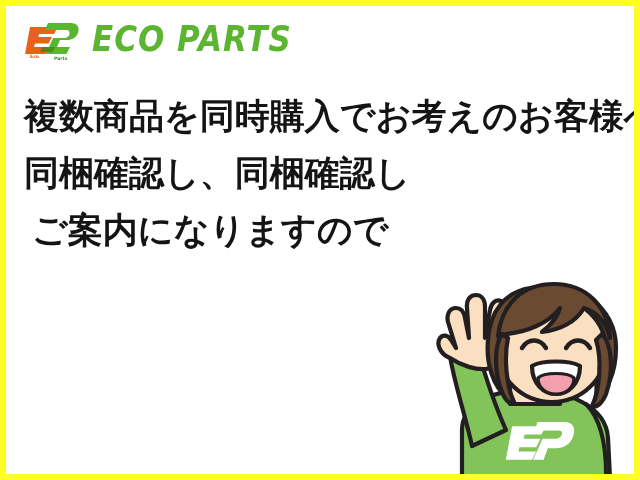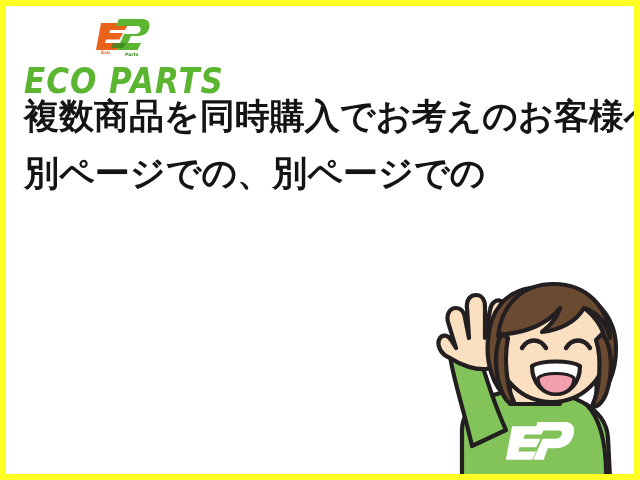--- a/index.html
+++ b/index.html
@@ -20,21 +20,20 @@
 
   
   #logo-row {
     position: absolute;
     left: 18px;
     top: 8px;
     height: 50px;
     display: flex;
     align-items: center;
     gap: 10px;
-    flex-direction: column;
   }
   #logo-mark {
     width: 58px;
     height: 42px;
     flex: 0 0 auto;
   }
   #logo-wordmark {
     font-family: "DejaVu Sans", "Liberation Sans", sans-serif;
     font-size: 31px;
     font-weight: 700;
@@ -103,21 +102,22 @@
         <text x="6" y="40.4" font-family="DejaVu Sans, sans-serif" font-size="4.6" font-weight="700" fill="#e8621a">Eco</text>
         <text x="30" y="41.6" font-family="DejaVu Sans, sans-serif" font-size="4.6" font-weight="700" fill="#3c8a1e">Parts</text>
       </svg>
     </div>
 
     <div id="logo-wordmark">ECO PARTS</div>
   </div>
 
   <div id="message-block">
     <div class="message-line">複数商品を同時購入でお考えのお客様へ</div>
-    <div class="message-line">別ページでの、別ページでの</div>
+    <div class="message-line">同梱確認し、同梱確認し</div>
+    <div class="message-line indent">ご案内になりますので</div>
   </div>
 
   <div id="character">
     <svg viewBox="0 0 230 200" xmlns="http://www.w3.org/2000/svg">
       <g stroke="#231f20" stroke-width="4.2" stroke-linejoin="round" stroke-linecap="round">
 
         <path d="M52 200 L52 152 C52 128 80 112 116 112
                  C158 112 196 128 198 160 L200 200 Z" fill="#82c35a"></path>
 
         <path d="M62 168 C56 140 44 104 40 78

